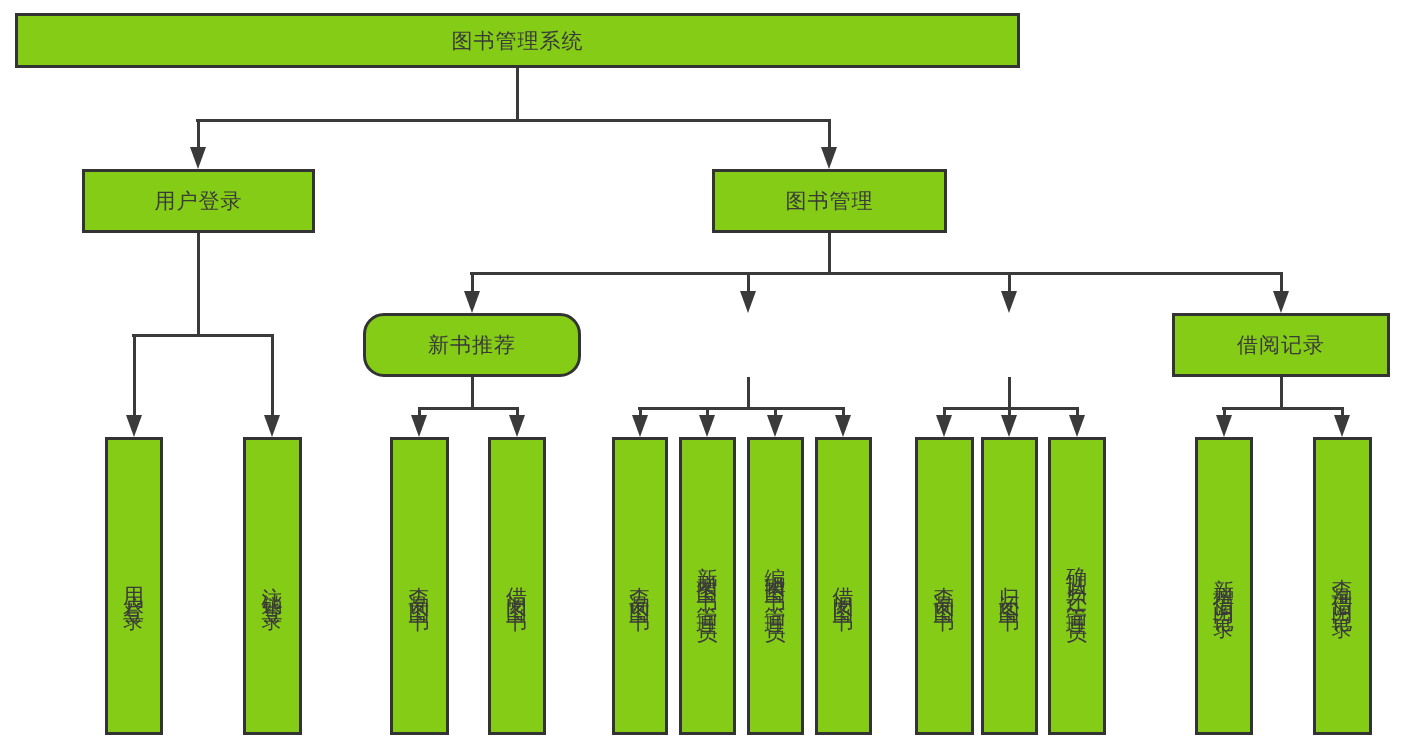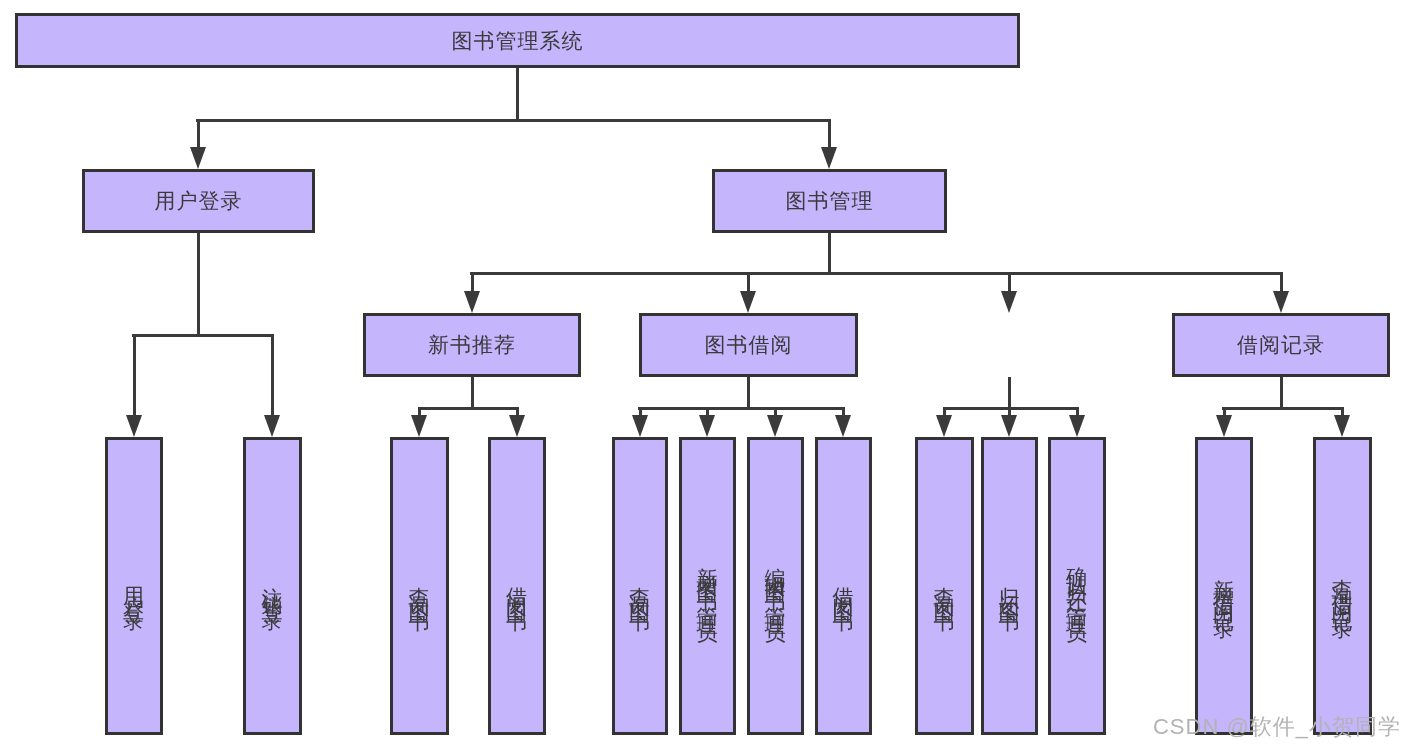--- a/index.html
+++ b/index.html
@@ -5,21 +5,21 @@
 <style>
   html,body{margin:0;padding:0;background:#ffffff;}
   body{font-family:"Liberation Sans","DejaVu Sans",sans-serif;}
   #canvas{position:relative;width:1405px;height:747px;background:#ffffff;overflow:hidden;}
 
   
   .node{
     position:absolute;
     box-sizing:border-box;
     border:3px solid #333333;
-    background:#c4b5fd;
+    background:#84cc16;
     display:flex;
     align-items:center;
     justify-content:center;
     color:#3a3a3a;
   }
   .node.h .lbl{
     font-size:21px;
     letter-spacing:1px;
     white-space:nowrap;
   }
@@ -85,25 +85,22 @@
   <div class="hl" style="left:470px;top:272px;width:813px;"></div>
   <div class="vl" style="left:470.5px;top:272px;height:19px;"></div>
   <div class="ah" style="left:463.5px;top:291px;"></div>
   <div class="vl" style="left:747px;top:272px;height:19px;"></div>
   <div class="ah" style="left:740px;top:291px;"></div>
   <div class="vl" style="left:1008px;top:272px;height:19px;"></div>
   <div class="ah" style="left:1001px;top:291px;"></div>
   <div class="vl" style="left:1279.5px;top:272px;height:19px;"></div>
   <div class="ah" style="left:1272.5px;top:291px;"></div>
 
-  <div class="node h" style="left:363px;top:313px;width:218px;height:64px;">
+  <div class="node h" style="left:363px;top:313px;width:218px;height:64px;border-radius:21px;">
     <span class="lbl">新书推荐</span>
-  </div>
-  <div class="node h" style="left:639px;top:313px;width:219px;height:64px;">
-    <span class="lbl">图书借阅</span>
   </div>
   <div class="node h" style="left:1172px;top:313px;width:218px;height:64px;">
     <span class="lbl">借阅记录</span>
   </div>
 
   <div class="vl" style="left:470.5px;top:377px;height:33px;"></div>
   <div class="hl" style="left:418px;top:407px;width:101px;"></div>
   <div class="vl" style="left:418px;top:407px;height:8px;"></div>
   <div class="ah" style="left:411px;top:415px;"></div>
   <div class="vl" style="left:515.5px;top:407px;height:8px;"></div>
@@ -173,15 +170,14 @@
     <span class="lbl">确认归还（管理员）</span>
   </div>
 
   <div class="node v" style="left:1195px;top:437px;width:58px;height:298px;">
     <span class="lbl">新增借阅记录</span>
   </div>
   <div class="node v" style="left:1313px;top:437px;width:59px;height:298px;">
     <span class="lbl">查询借阅记录</span>
   </div>
 
-  <div class="watermark">CSDN @软件_小贺同学</div>
 
 </div>
 
 </body></html>

